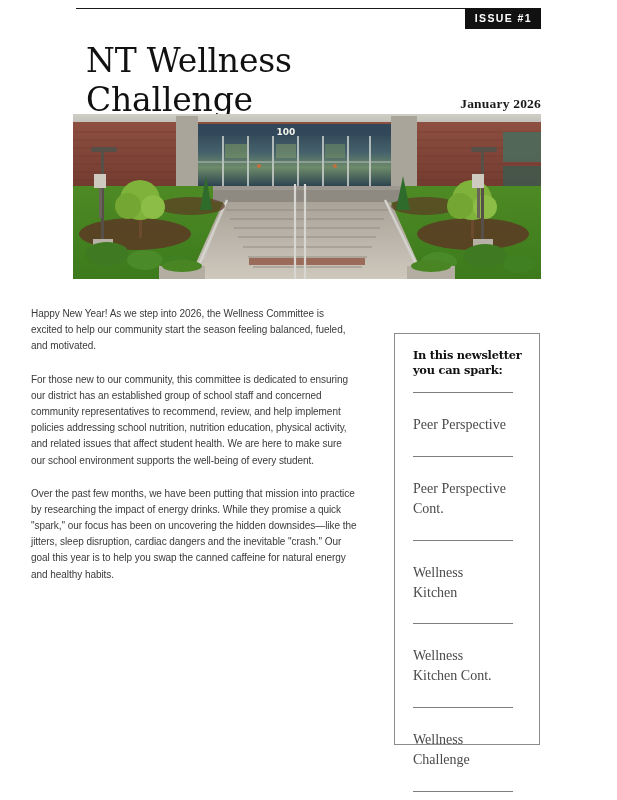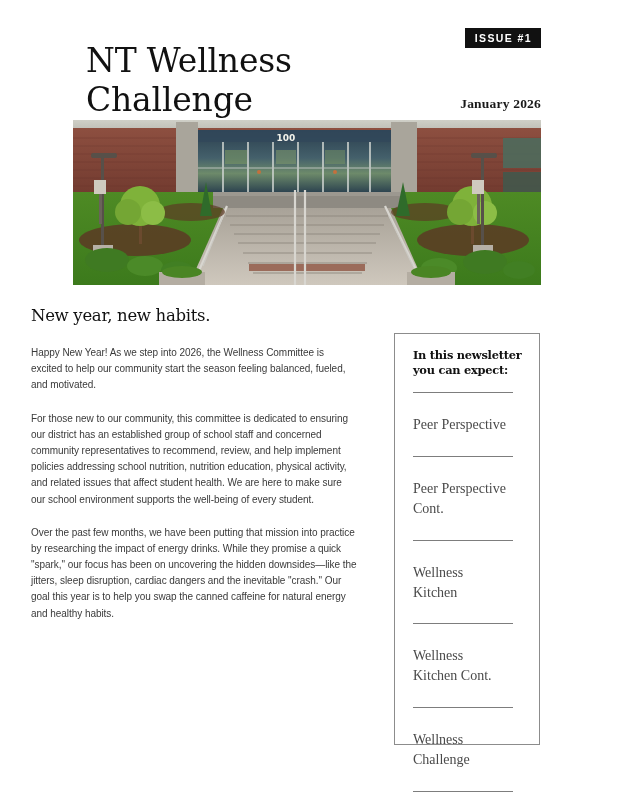--- a/index.html
+++ b/index.html
@@ -24,26 +24,25 @@
   
   .masthead {
     position: absolute;
     left: 0; top: 0;
     width: 617px;
   }
 
   .issue-row {
     position: absolute;
     left: 76px;
-    top: 24px;
+    top: 8px;
     width: 465px;
     height: 24px;
     display: flex;
-    align-items: flex-end;
-    flex-direction: column;
+    align-items: flex-start;
   }
   .issue-rule {
     flex: 1 1 auto;
     height: 1px;
     background: #1a1a1a;
   }
   .issue-badge {
     flex: 0 0 auto;
     background: #111111;
     color: #ffffff;
@@ -81,21 +80,21 @@
     font-size: 13.5px;
     font-weight: bold;
     color: #1a1a1a;
     letter-spacing: 0.2px;
   }
 
   
   .hero {
     position: absolute;
     left: 73px;
-    top: 120px;
+    top: 114px;
     width: 468px;
     height: 165px;
     overflow: hidden;
     background: #6f4b3a;
   }
   .hero svg { display: block; width: 468px; height: 165px; }
 
   
   .article {
     position: absolute;
@@ -334,30 +333,29 @@
       <ellipse cx="446" cy="150" rx="16" ry="9" fill="#417f23"></ellipse>
 
       <rect x="86" y="152" width="46" height="13" fill="#b4ada2"></rect>
       <rect x="334" y="152" width="48" height="13" fill="#b4ada2"></rect>
       <ellipse cx="109" cy="152" rx="20" ry="6" fill="#4a8524"></ellipse>
       <ellipse cx="358" cy="152" rx="20" ry="6" fill="#4a8524"></ellipse>
     </svg>
   </div>
 
   <div class="article">
-    <h2 class="article-heading">New year, new habits.</h2>
     <p>Happy New Year! As we step into 2026, the Wellness Committee is excited to help our community start the season feeling balanced, fueled, and motivated.</p>
     <p>For those new to our community, this committee is dedicated to ensuring our district has an established group of school staff and concerned community representatives to recommend, review, and help implement policies addressing school nutrition, nutrition education, physical activity, and related issues that affect student health. We are here to make sure our school environment supports the well-being of every student.</p>
     <p>Over the past few months, we have been putting that mission into practice by researching the impact of energy drinks. While they promise a quick "spark," our focus has been on uncovering the hidden downsides—like the jitters, sleep disruption, cardiac dangers and the inevitable "crash." Our goal this year is to help you swap the canned caffeine for natural energy and healthy habits.</p>
   </div>
 
   <aside class="toc-box">
     <div class="toc-inner">
       <div class="toc-heading">In this newsletter
-you can expect:</div>
+you can spark:</div>
 
       <ul class="toc-list">
         <li>
           <div class="toc-divider"></div>
           <div class="toc-item">Peer Perspective</div>
         </li>
         <li>
           <div class="toc-divider"></div>
           <div class="toc-item">Peer Perspective
 Cont.</div>

